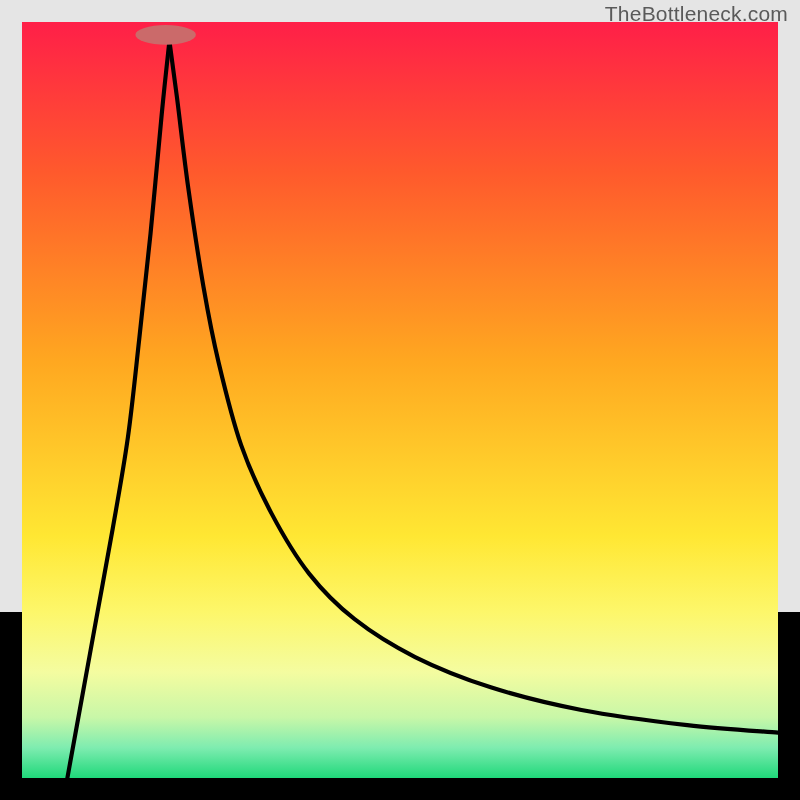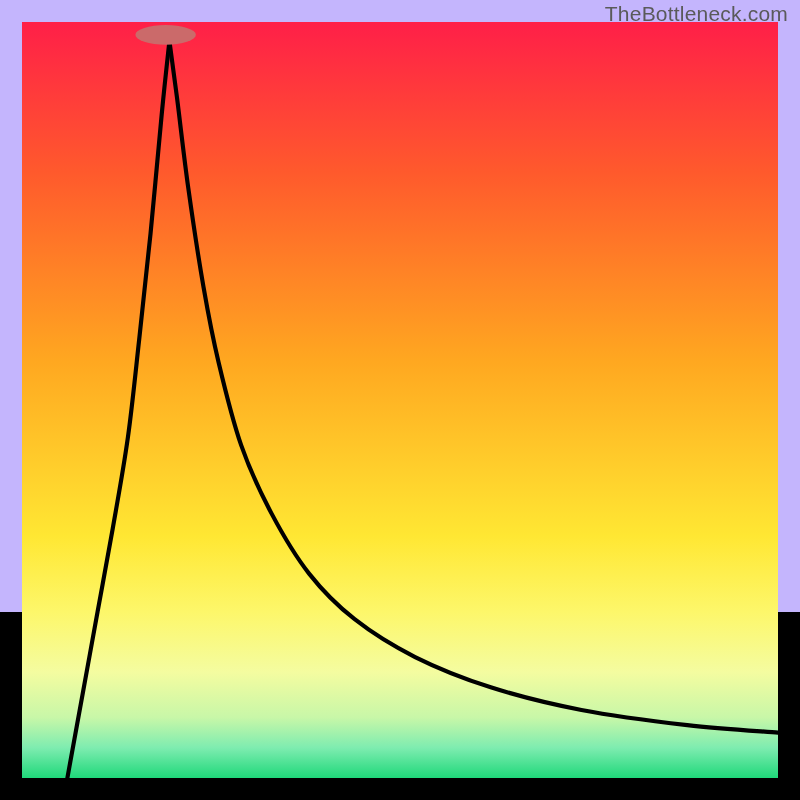--- a/index.html
+++ b/index.html
@@ -7,21 +7,21 @@
     padding: 0;
     width: 800px;
     height: 800px;
     overflow: hidden;
     background: #000;
     font-family: Arial, Helvetica, sans-serif;
   }
   .frame {
     width: 800px;
     height: 612px;
-    background: #c4b5fd;
+    background: #e5e5e5;
     position: relative;
   }
   .plot {
     position: absolute;
     left: 22px;
     top: 22px;
     width: 756px;
     height: 756px;
   }
   .watermark {

